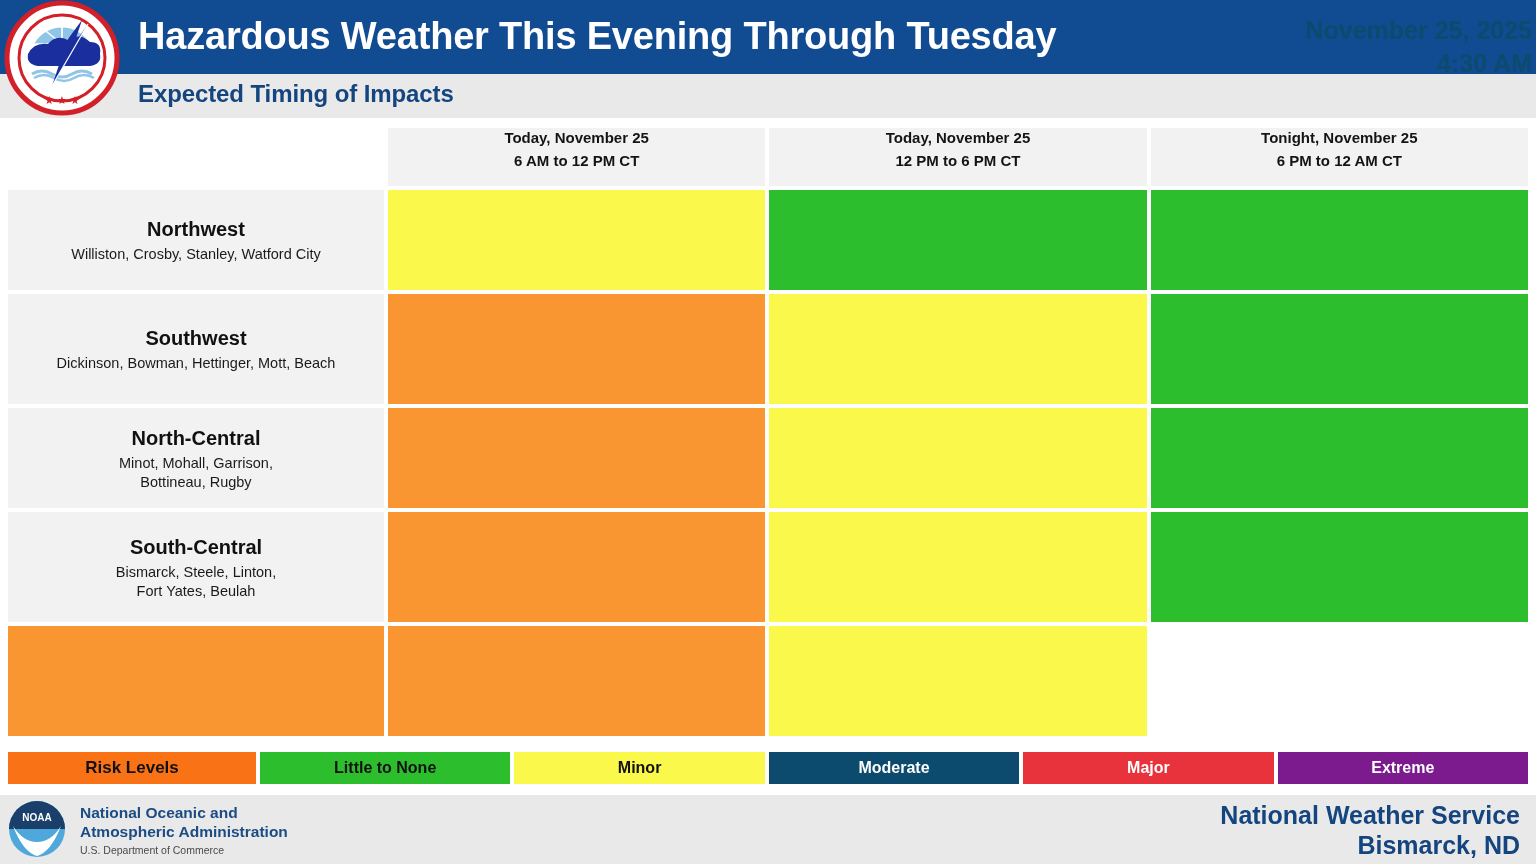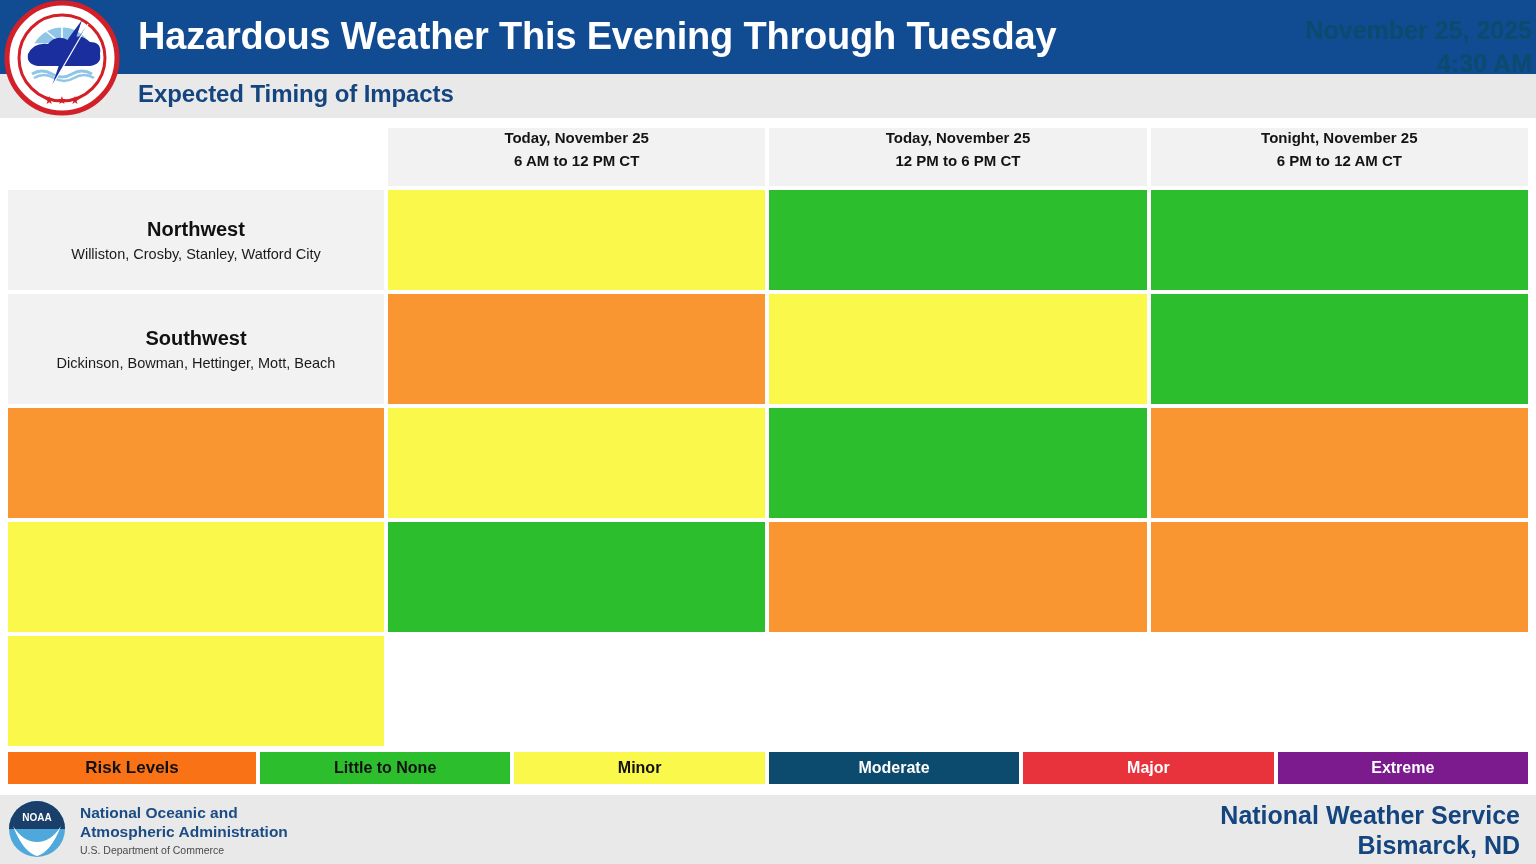--- a/index.html
+++ b/index.html
@@ -267,23 +267,37 @@
       <div class="risk-cell" style="background: rgb(45, 190, 45); min-height: 100px;"></div>
       <div class="row-label" style="min-height: 110px;">
         <div class="row-label-name">Southwest</div>
         <div class="row-label-cities">
           <div>Dickinson, Bowman, Hettinger, Mott, Beach</div>
         </div>
       </div>
       <div class="risk-cell" style="background: rgb(250, 150, 50); min-height: 110px;"></div>
       <div class="risk-cell" style="background: rgb(250, 248, 74); min-height: 110px;"></div>
       <div class="risk-cell" style="background: rgb(45, 190, 45); min-height: 110px;"></div>
+      <div class="row-label" style="min-height: 100px;">
+        <div class="row-label-name">North-Central</div>
+        <div class="row-label-cities">
+          <div>Minot, Mohall, Garrison,</div>
+          <div>Bottineau, Rugby</div>
+        </div>
+      </div>
       <div class="risk-cell" style="background: rgb(250, 150, 50); min-height: 100px;"></div>
       <div class="risk-cell" style="background: rgb(250, 248, 74); min-height: 100px;"></div>
       <div class="risk-cell" style="background: rgb(45, 190, 45); min-height: 100px;"></div>
+      <div class="row-label" style="min-height: 110px;">
+        <div class="row-label-name">South-Central</div>
+        <div class="row-label-cities">
+          <div>Bismarck, Steele, Linton,</div>
+          <div>Fort Yates, Beulah</div>
+        </div>
+      </div>
       <div class="risk-cell" style="background: rgb(250, 150, 50); min-height: 110px;"></div>
       <div class="risk-cell" style="background: rgb(250, 248, 74); min-height: 110px;"></div>
       <div class="risk-cell" style="background: rgb(45, 190, 45); min-height: 110px;"></div>
       <div class="risk-cell" style="background: rgb(250, 150, 50); min-height: 110px;"></div>
       <div class="risk-cell" style="background: rgb(250, 150, 50); min-height: 110px;"></div>
       <div class="risk-cell" style="background: rgb(250, 248, 74); min-height: 110px;"></div>
   </div>
 </div>
 
 <div class="legend">

